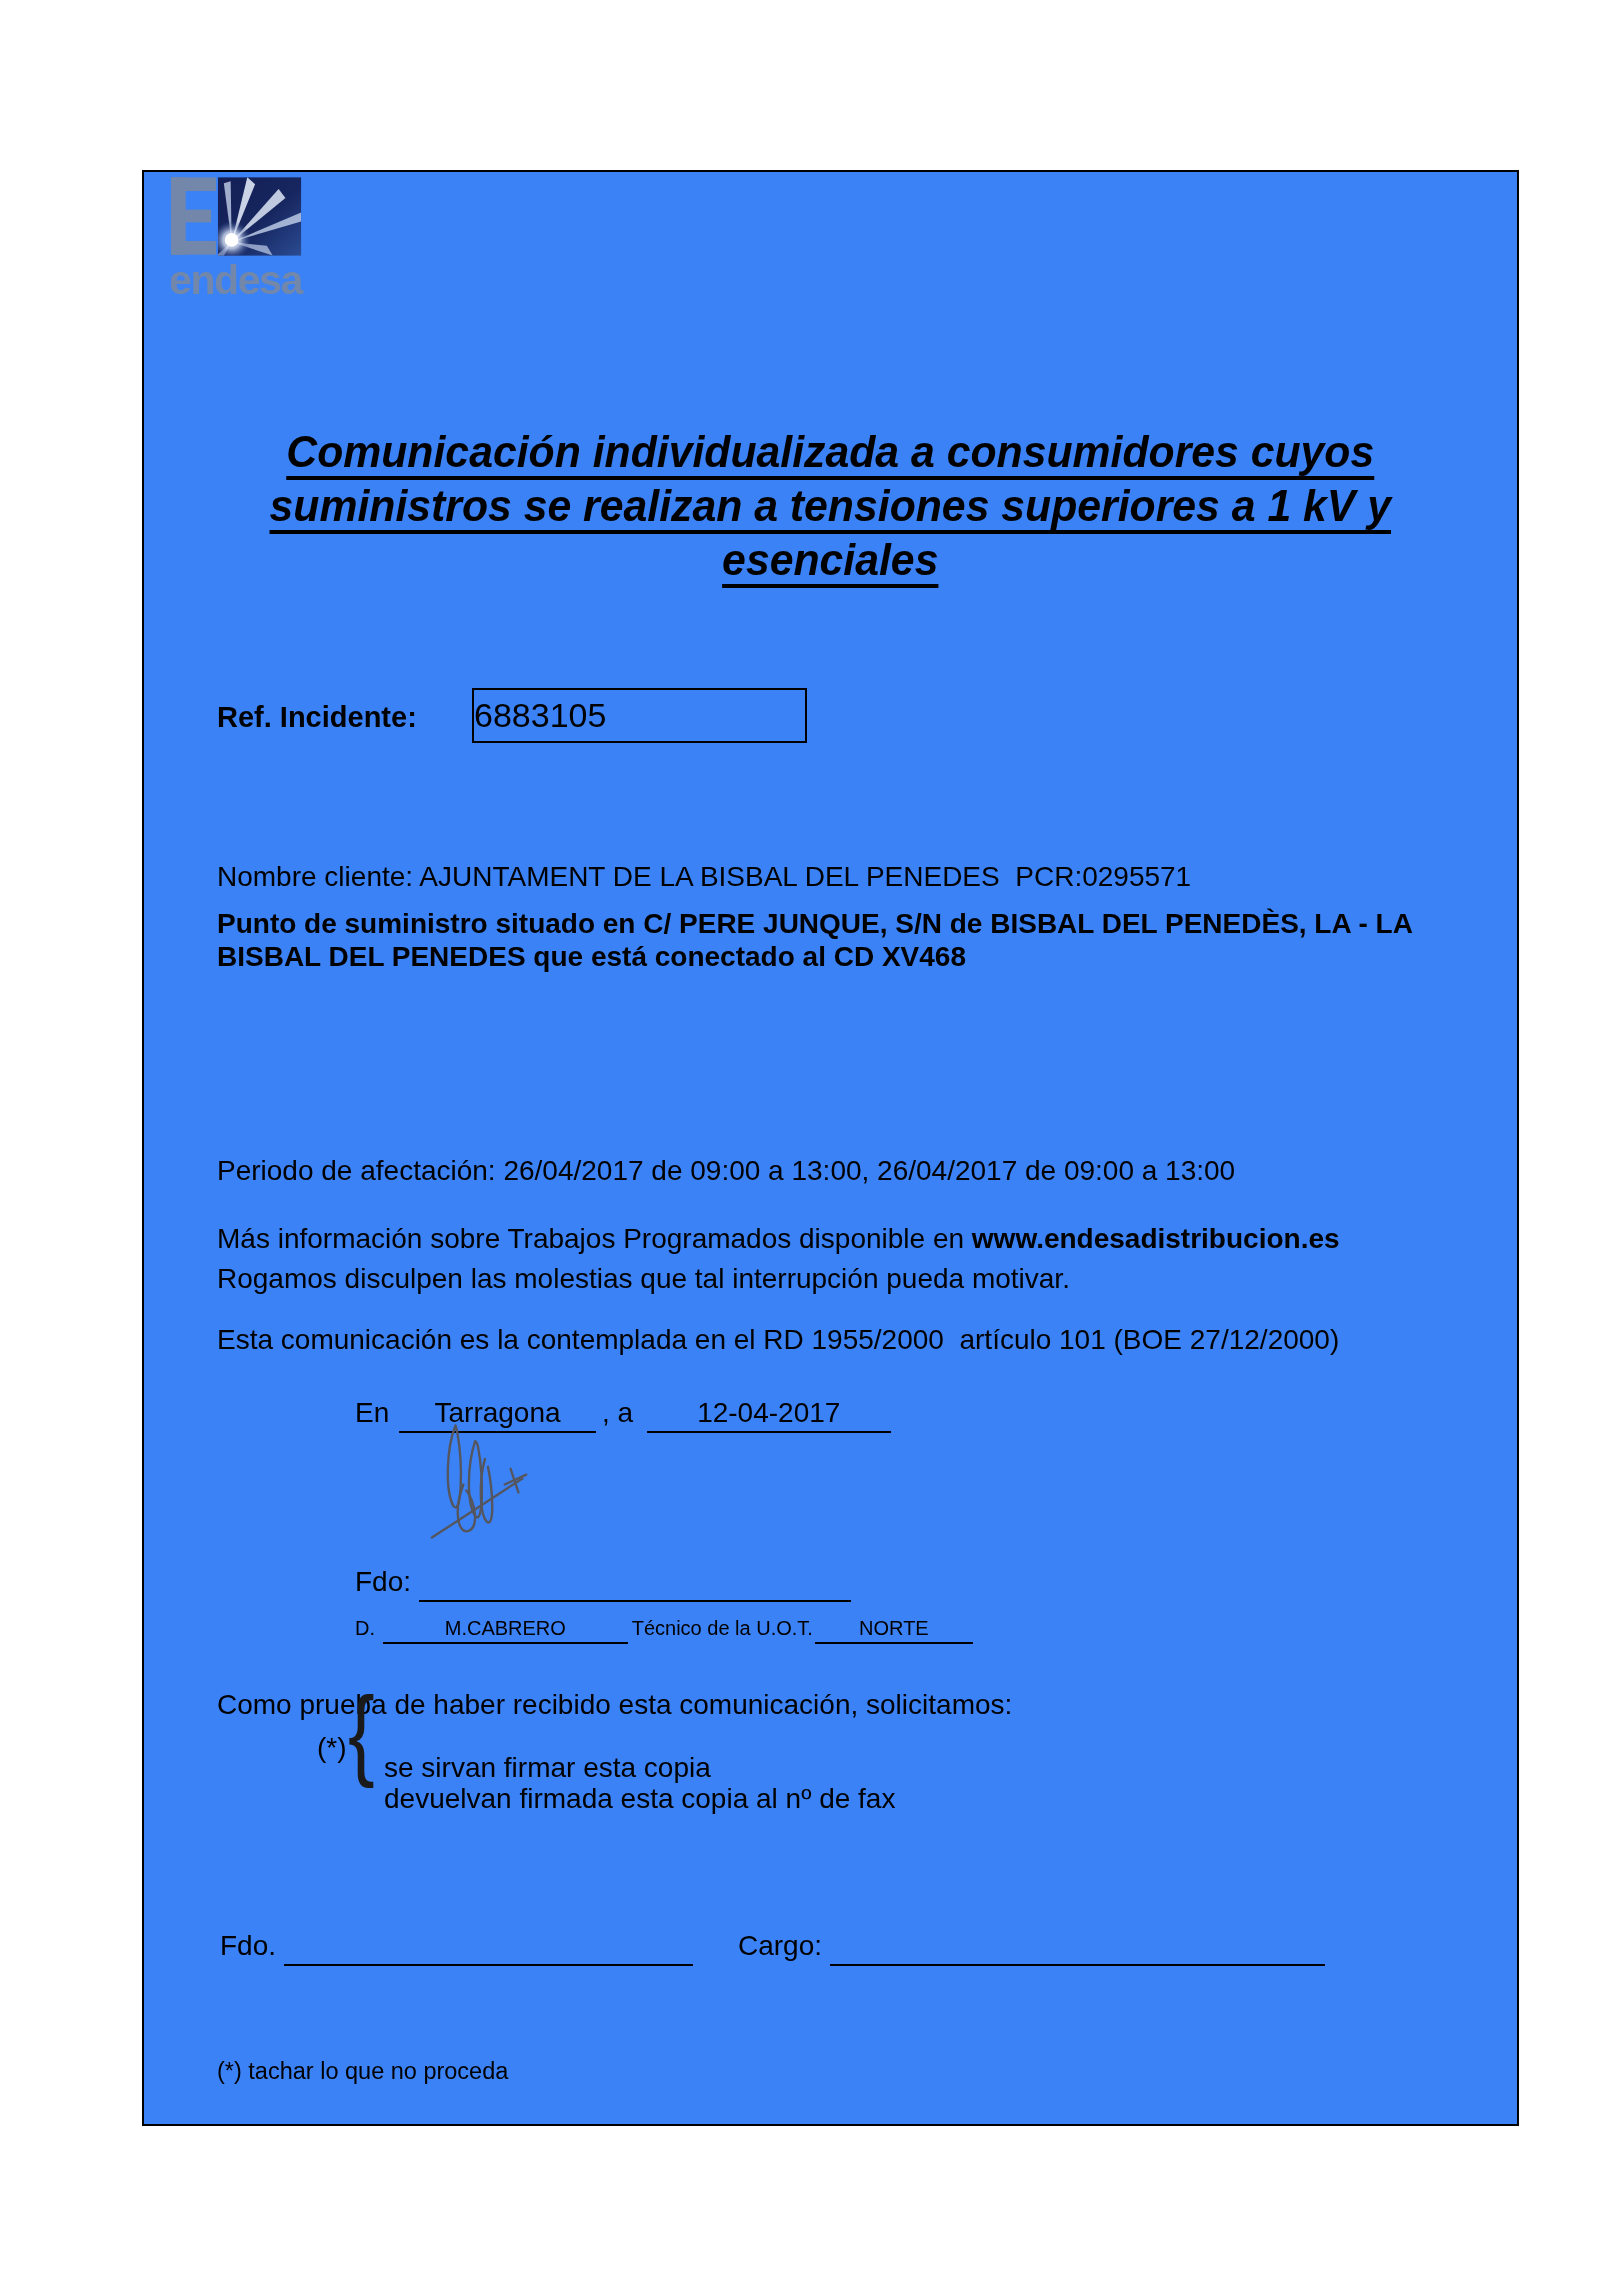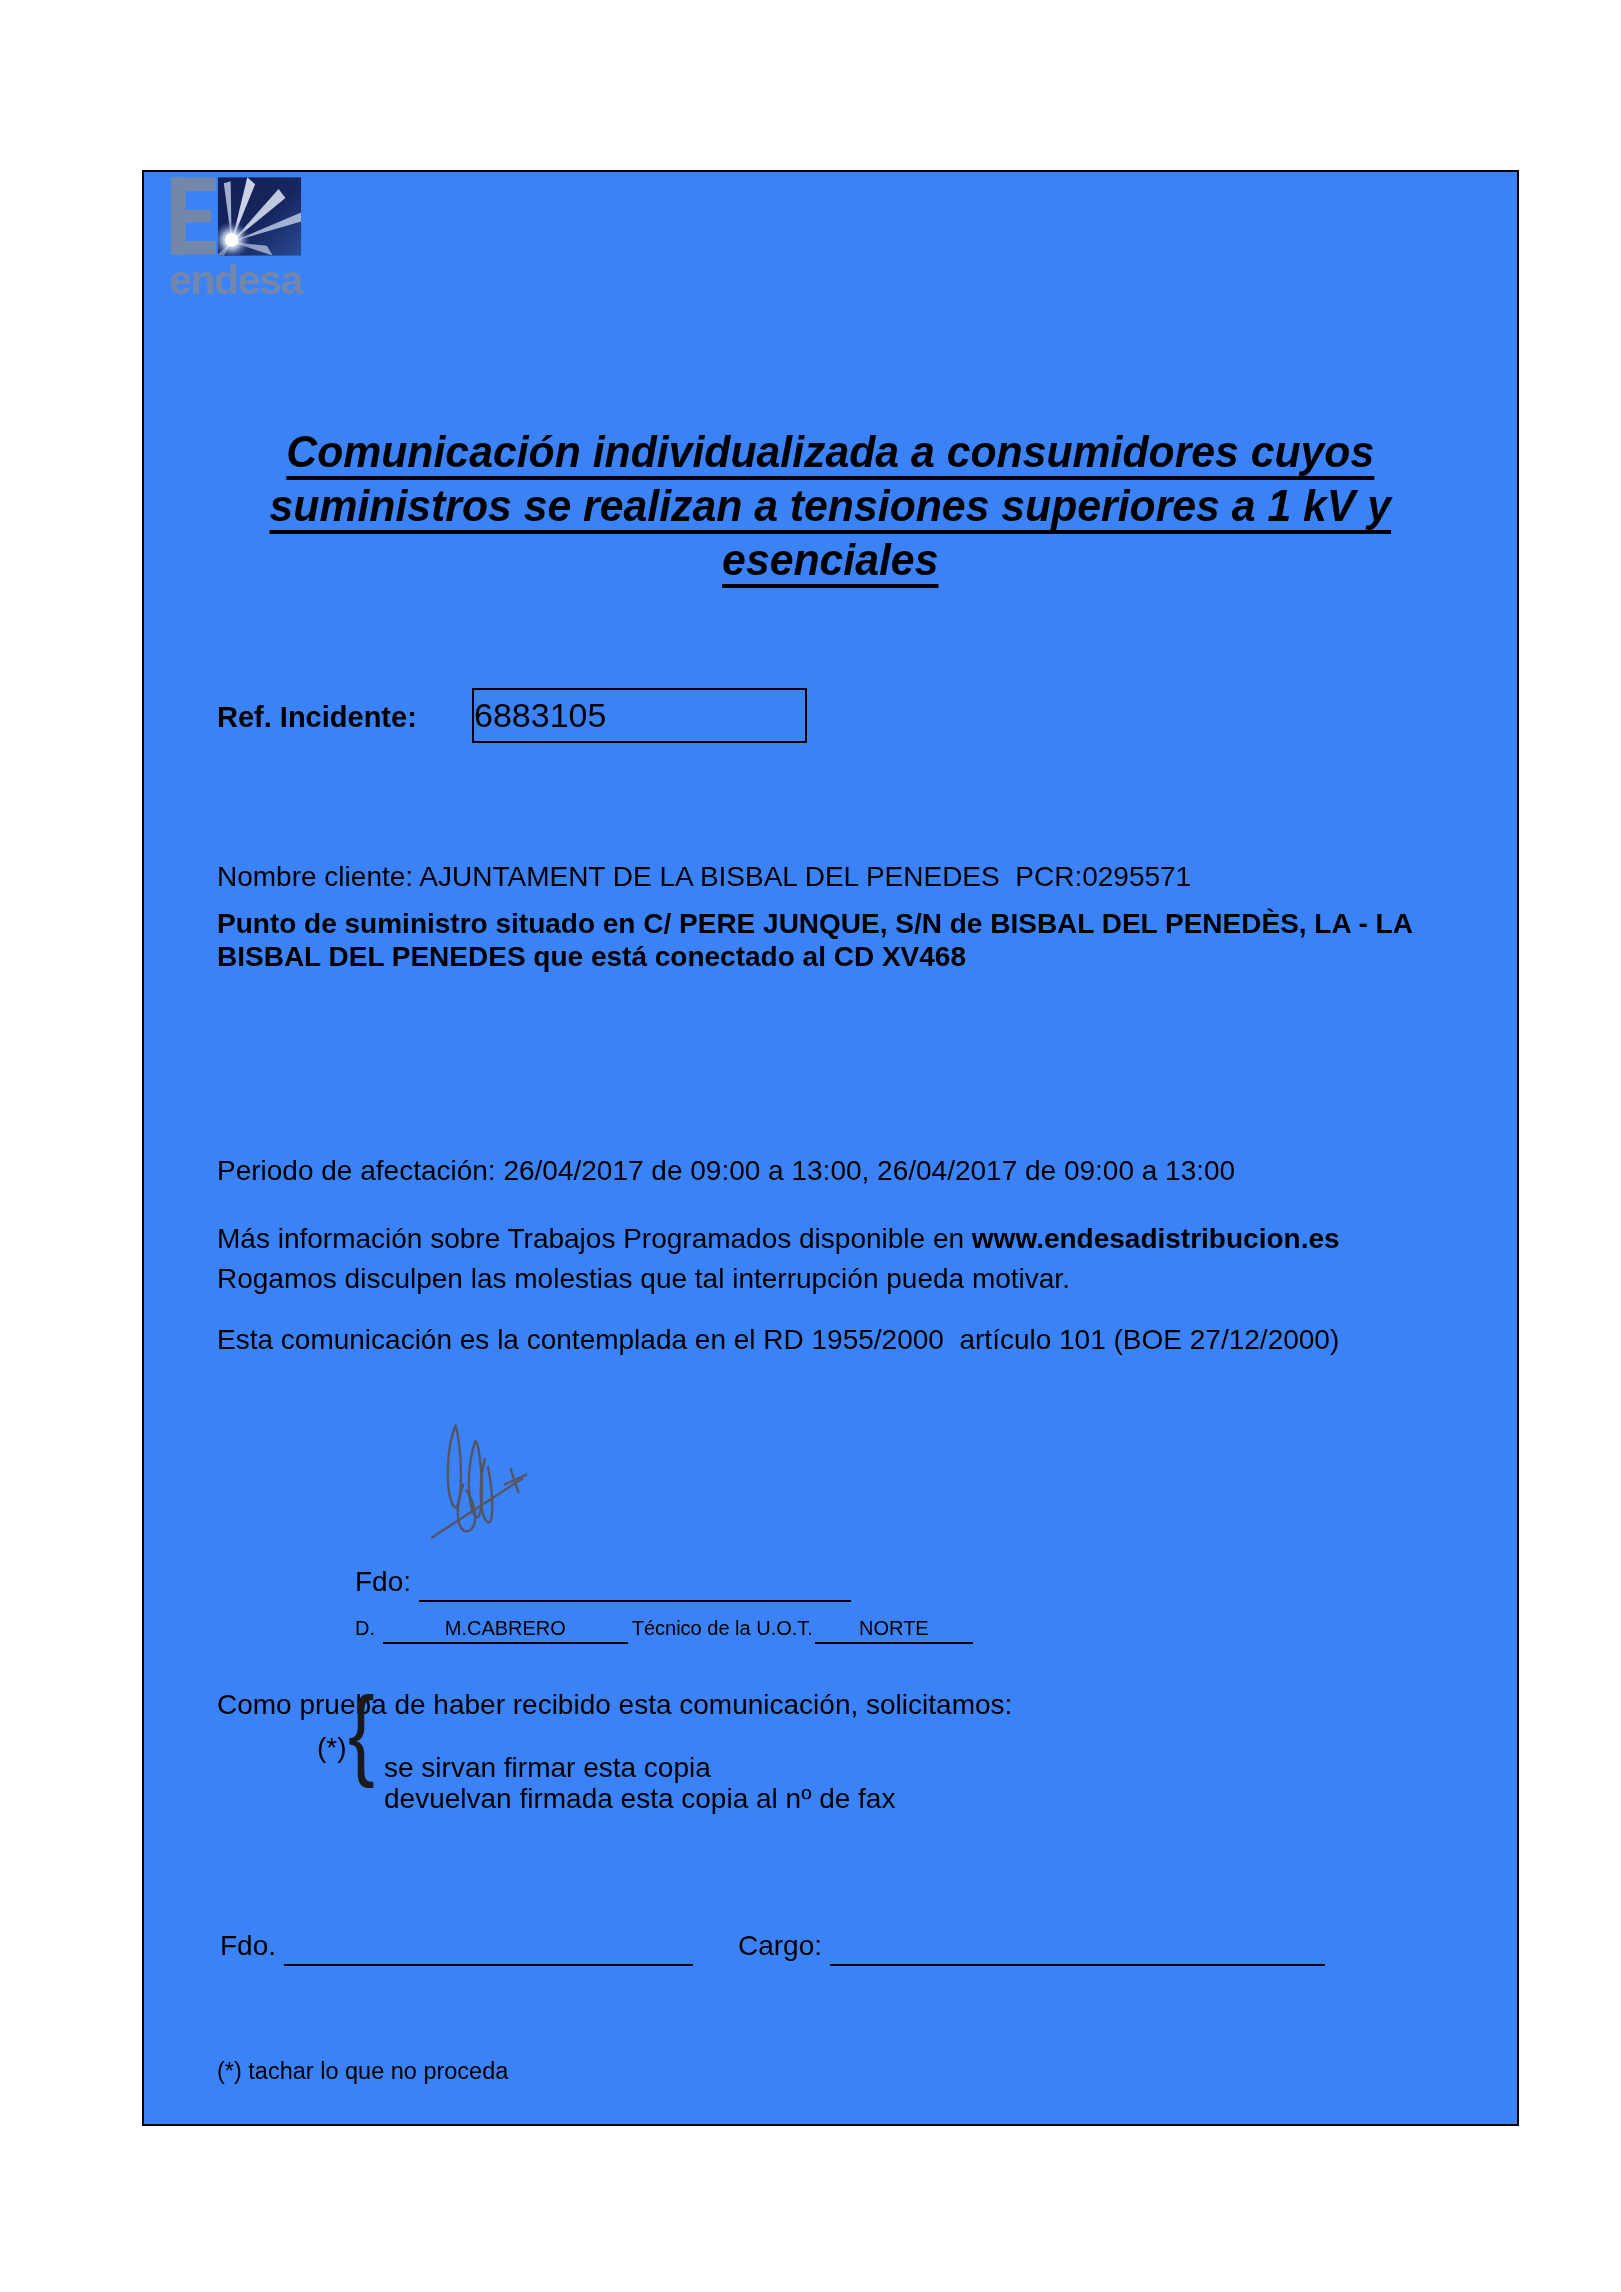--- a/index.html
+++ b/index.html
@@ -132,20 +132,23 @@
 BISBAL DEL PENEDES que está conectado al CD XV468</div>
     <div class="abs para p-periodo">Periodo de afectación: 26/04/2017 de 09:00 a 13:00, 26/04/2017 de 09:00 a 13:00</div>
 
     <div class="abs p-masinfo">
       <div><span>Más información sobre Trabajos Programados disponible en </span><span class="bold">www.endesadistribucion.es</span></div>
       <div>Rogamos disculpen las molestias que tal interrupción pueda motivar.</div>
     </div>
 
     <div class="abs para p-rd">Esta comunicación es la contemplada en el RD 1955/2000  artículo 101 (BOE 27/12/2000)</div>
 
+    <div class="abs en-line">
+      <span>En</span><span class="blank b-ciudad">Tarragona</span><span class="sep-a">, a</span><span class="blank b-fecha">12-04-2017</span>
+    </div>
 
     <svg class="abs sig" viewBox="0 0 120 130" aria-hidden="true">
       <g fill="none" stroke="#55555e" stroke-width="2.4" stroke-linecap="round">
         <path d="M30,6 C21,28 19,72 28,88 C36,98 38,48 32,14 C31,9 30,6 30,6"></path>
         <path d="M50,22 C42,46 41,84 50,98 C58,108 59,62 53,28 C52,24 51,22 50,22"></path>
         <path d="M60,40 C54,60 54,96 62,104 C70,110 68,72 63,48"></path>
         <path d="M38,66 C28,92 32,118 44,113 C54,108 50,84 41,72"></path>
         <path d="M6,120 L98,60"></path>
         <path d="M86,50 L94,74"></path>
         <path d="M80,66 L102,56"></path>

